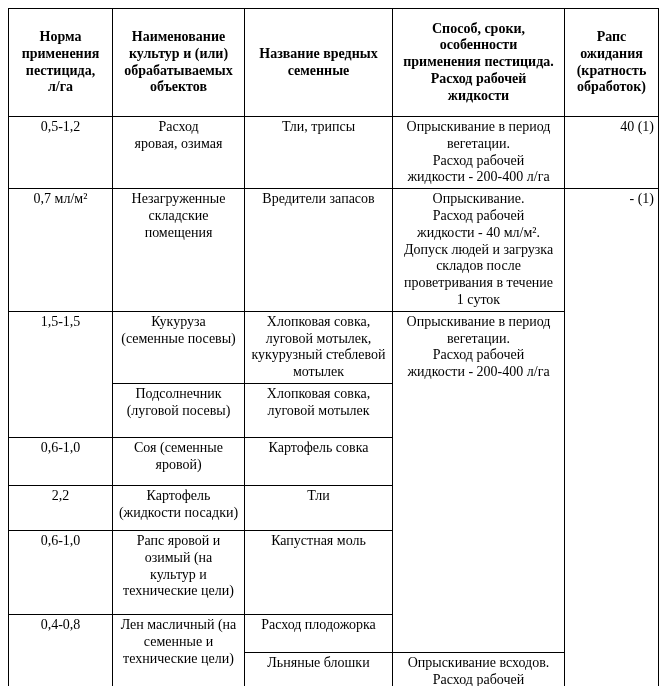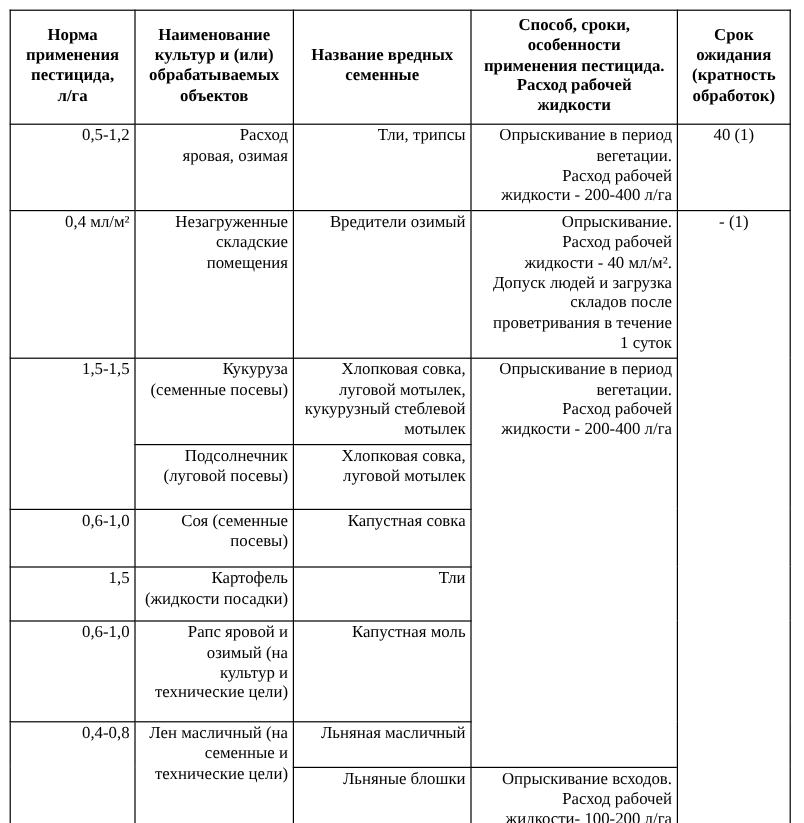--- a/index.html
+++ b/index.html
@@ -31,80 +31,80 @@
     box-sizing: border-box;
   }
   table.doc-table th {
     font-weight: bold;
     text-align: center;
     vertical-align: middle;
     padding: 2px 2px;
   }
   table.doc-table td {
     font-weight: normal;
-    text-align: right;
+    text-align: center;
     vertical-align: top;
   }
   table.doc-table td.center {
-    text-align: center;
+    text-align: right;
   }
 </style>
 </head>
 <body>
 
 <div class="page">
   <table class="doc-table">
     <colgroup>
       <col style="width:104px">
       <col style="width:132px">
       <col style="width:148px">
       <col style="width:172px">
       <col style="width:94px">
     </colgroup>
     <thead>
-      <tr style="height:95px">
+      <tr style="height:108px">
         <th>Норма
 применения
 пестицида,
 л/га</th>
         <th>Наименование
 культур и (или)
 обрабатываемых
 объектов</th>
         <th>Название вредных
 семенные</th>
         <th>Способ, сроки,
 особенности
 применения пестицида.
 Расход рабочей
 жидкости</th>
-        <th>Срок
+        <th>Рапс
 ожидания
 (кратность
 обработок)</th>
       </tr>
     </thead>
     <tbody>
       <tr style="height:69px">
         <td>0,5-1,2</td>
         <td>Расход
 яровая, озимая</td>
         <td>Тли, трипсы</td>
         <td>Опрыскивание в период
 вегетации.
 Расход рабочей
 жидкости - 200-400 л/га</td>
         <td class="center">40 (1)</td>
       </tr>
       <tr style="height:115px">
-        <td>0,4 мл/м²</td>
+        <td>0,7 мл/м²</td>
         <td>Незагруженные
 складские
 помещения</td>
-        <td>Вредители озимый</td>
+        <td>Вредители запасов</td>
         <td>Опрыскивание.
 Расход рабочей
 жидкости - 40 мл/м².
 Допуск людей и загрузка
 складов после
 проветривания в течение
 1 суток</td>
         <td class="center" rowspan="8">- (1)</td>
       </tr>
       <tr style="height:69px">
@@ -122,43 +122,43 @@
       </tr>
       <tr style="height:54px">
         <td>Подсолнечник
 (луговой посевы)</td>
         <td>Хлопковая совка,
 луговой мотылек</td>
       </tr>
       <tr style="height:48px">
         <td>0,6-1,0</td>
         <td>Соя (семенные
-посевы)</td>
-        <td>Капустная совка</td>
+яровой)</td>
+        <td>Картофель совка</td>
       </tr>
       <tr style="height:45px">
-        <td>1,5</td>
+        <td>2,2</td>
         <td>Картофель
 (жидкости посадки)</td>
         <td>Тли</td>
       </tr>
       <tr style="height:84px">
         <td>0,6-1,0</td>
         <td>Рапс яровой и
 озимый (на
 культур и
 технические цели)</td>
         <td>Капустная моль</td>
       </tr>
       <tr style="height:38px">
         <td rowspan="2">0,4-0,8</td>
         <td rowspan="2">Лен масличный (на
 семенные и
 технические цели)</td>
-        <td>Льняная масличный</td>
+        <td>Расход плодожорка</td>
       </tr>
       <tr style="height:50px">
         <td>Льняные блошки</td>
         <td>Опрыскивание всходов.
 Расход рабочей
 жидкости- 100-200 л/га</td>
       </tr>
     </tbody>
   </table>
 </div>

